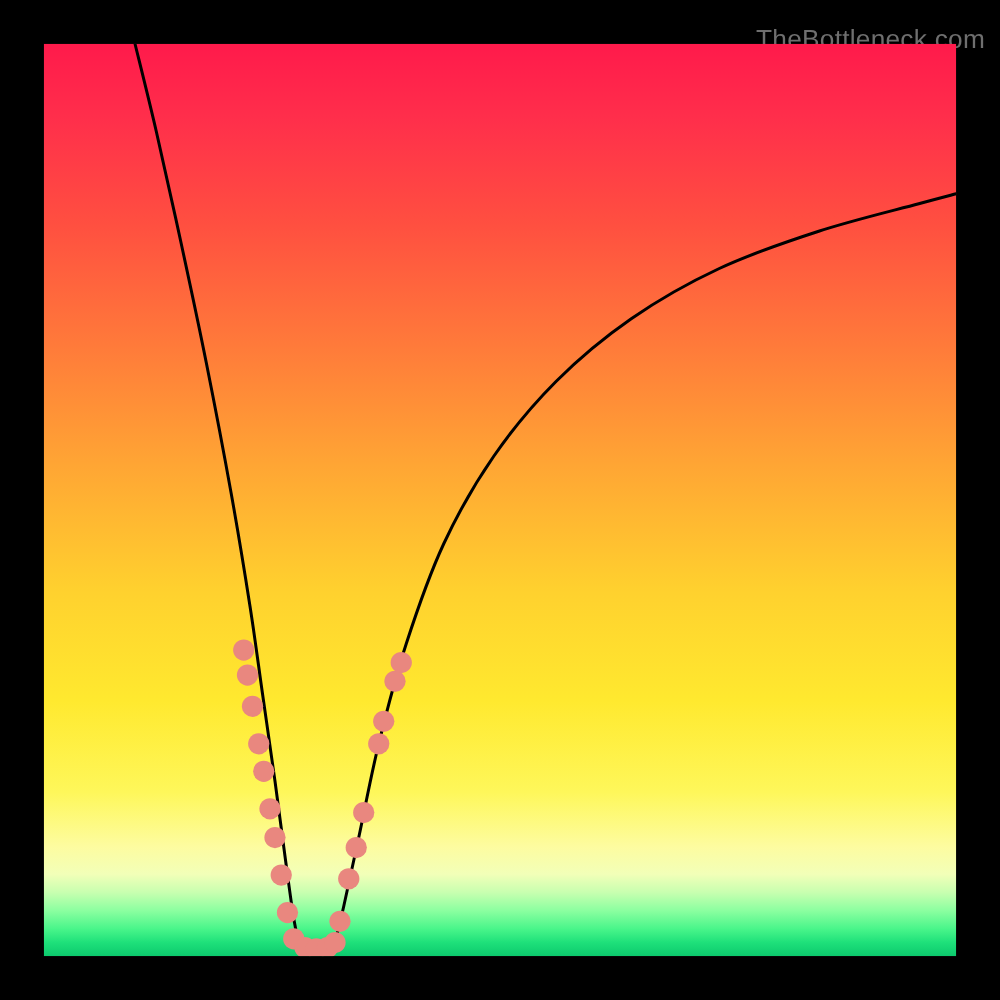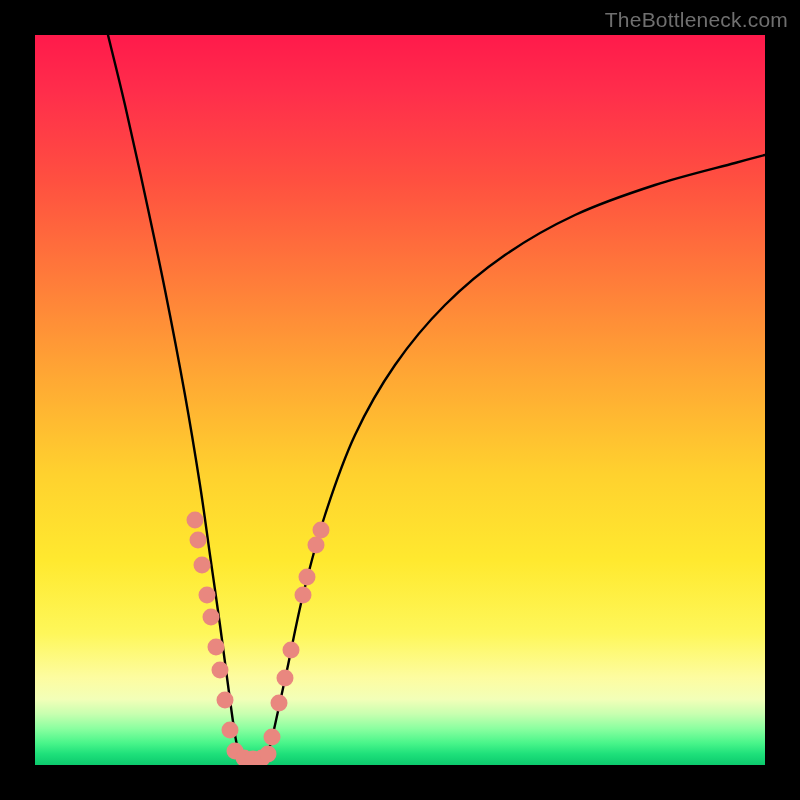--- a/index.html
+++ b/index.html
@@ -48,21 +48,21 @@
       #1ee07a 98.5%,
       #0cc96d 100%
     );
   }
   svg.curves {
     position: absolute;
     inset: 0;
   }
   .watermark {
     position: absolute;
-    top: 8px;
+    top: 20px;
     right: 12px;
     color: #6f6f6f;
     font-size: 21px;
     letter-spacing: 0.2px;
   }
 </style>
 </head>
 <body>
 
 <div class="frame">

